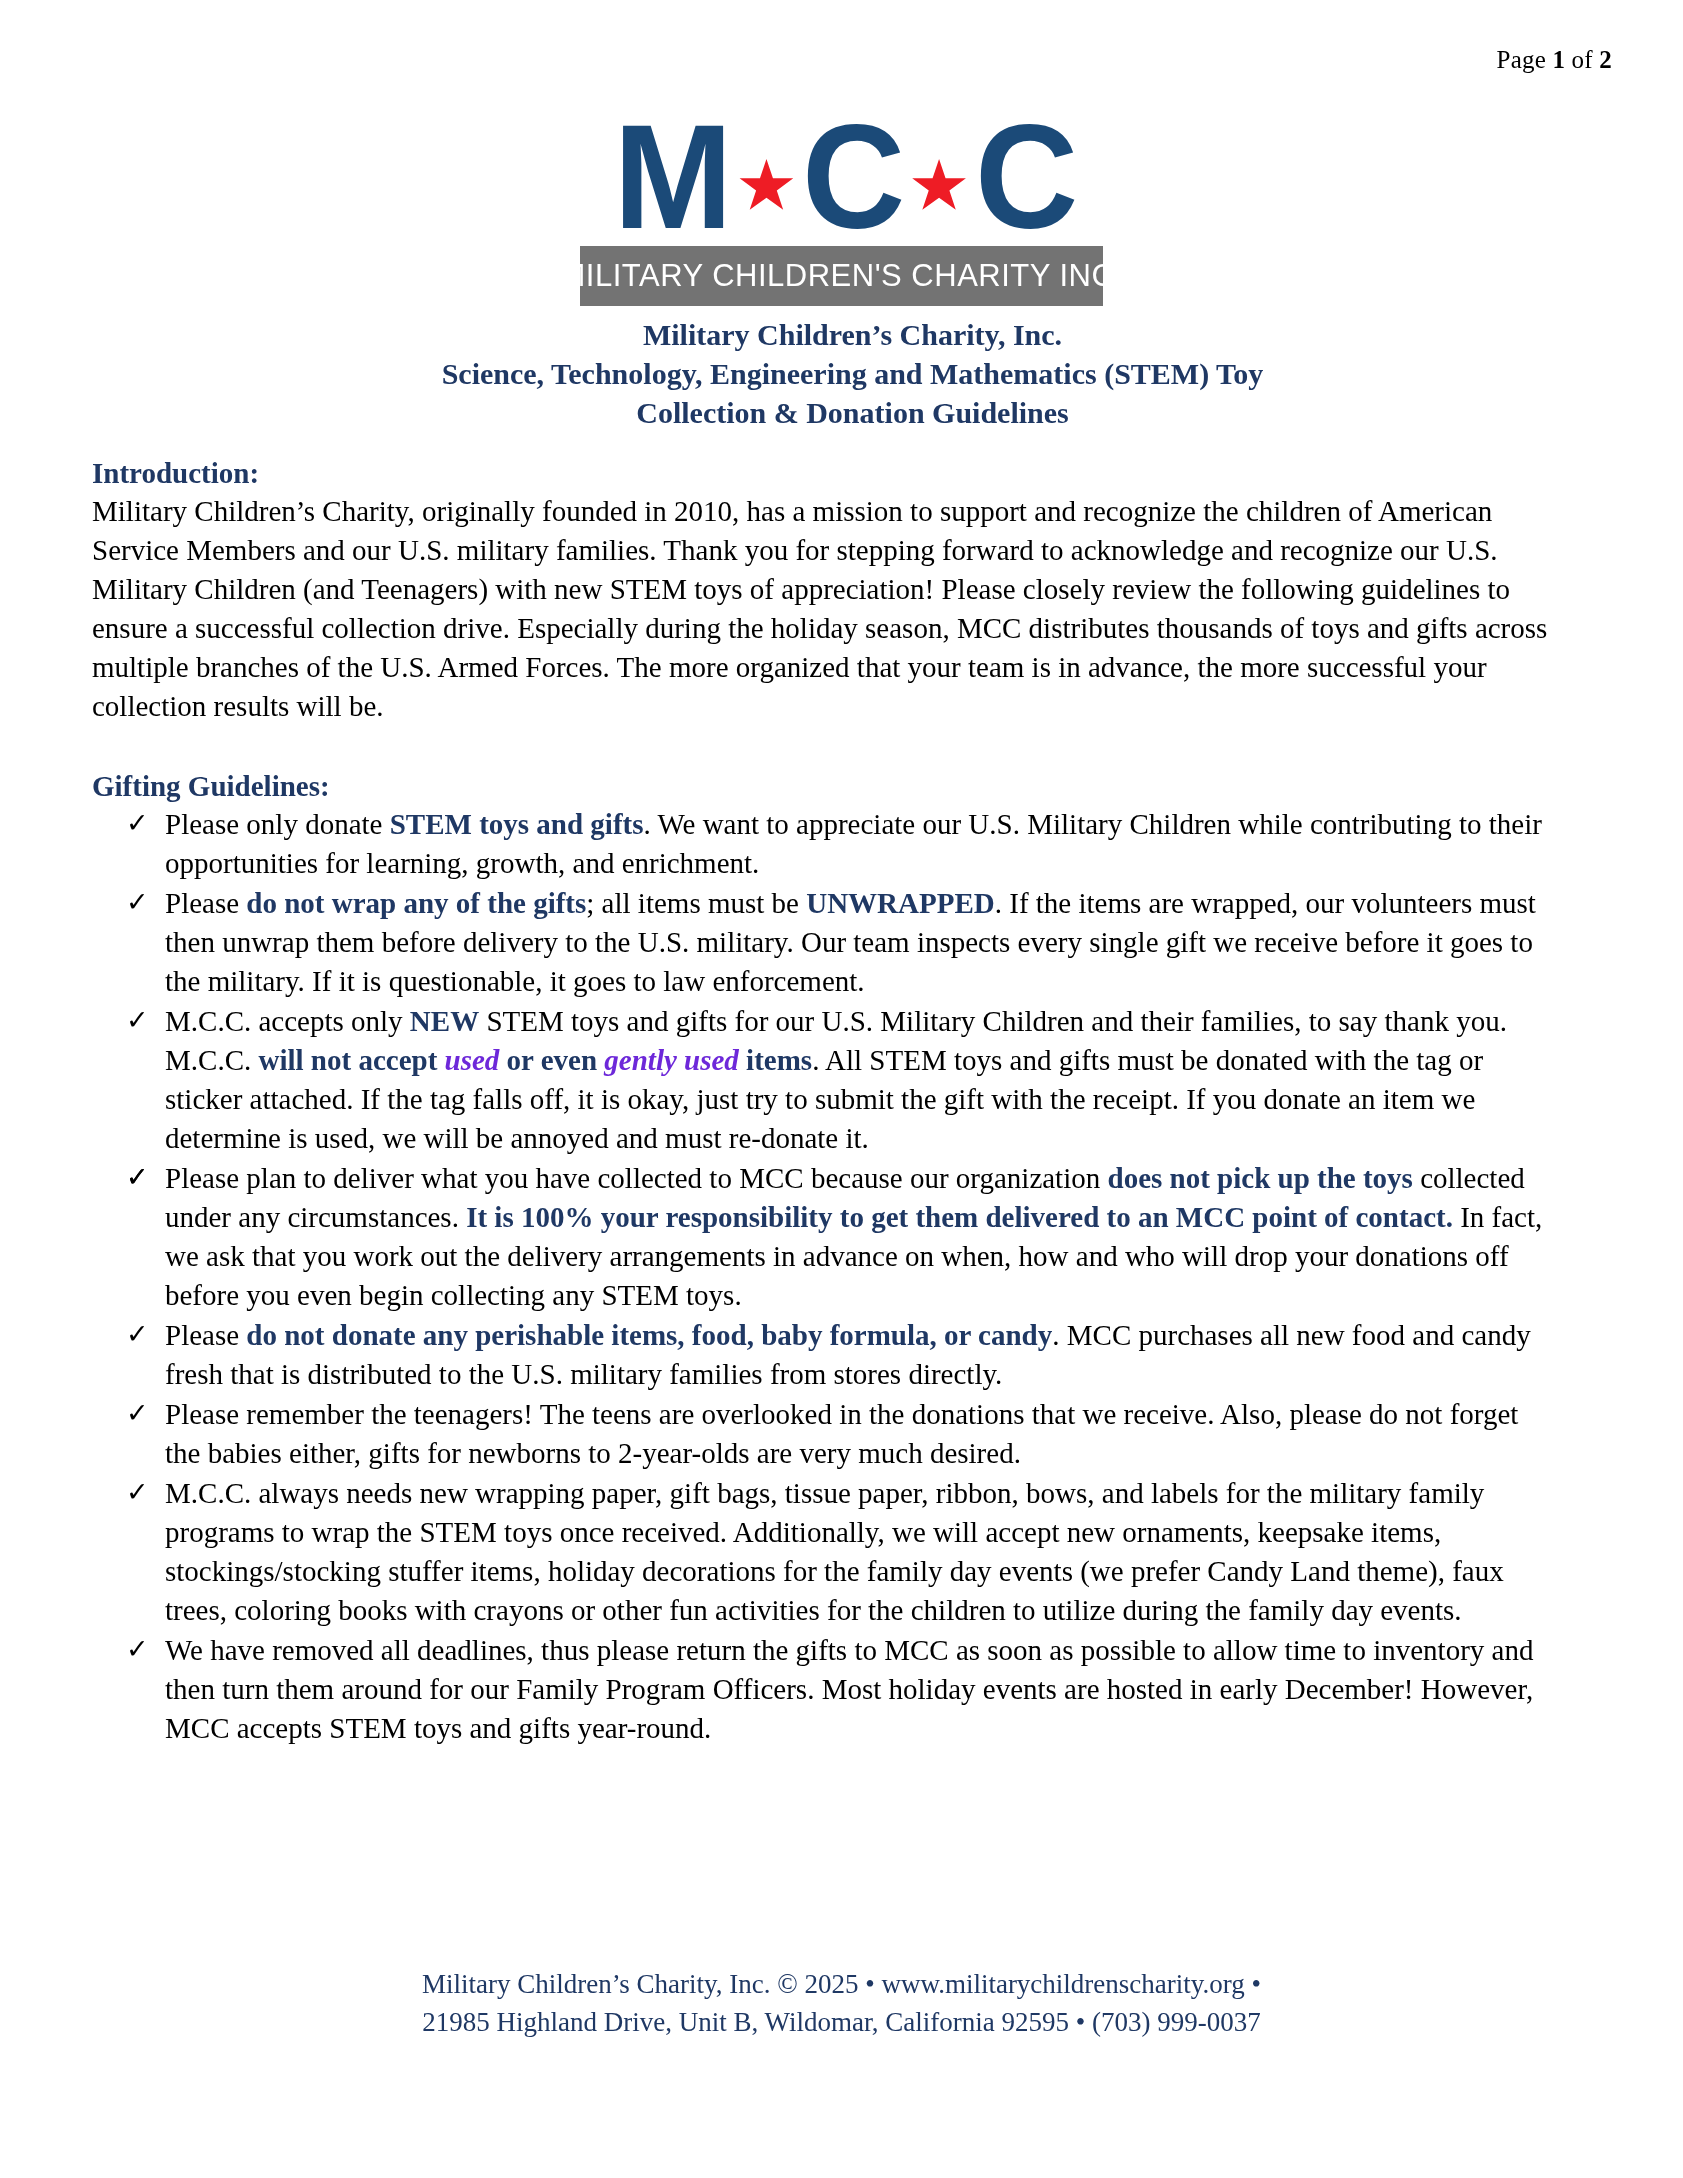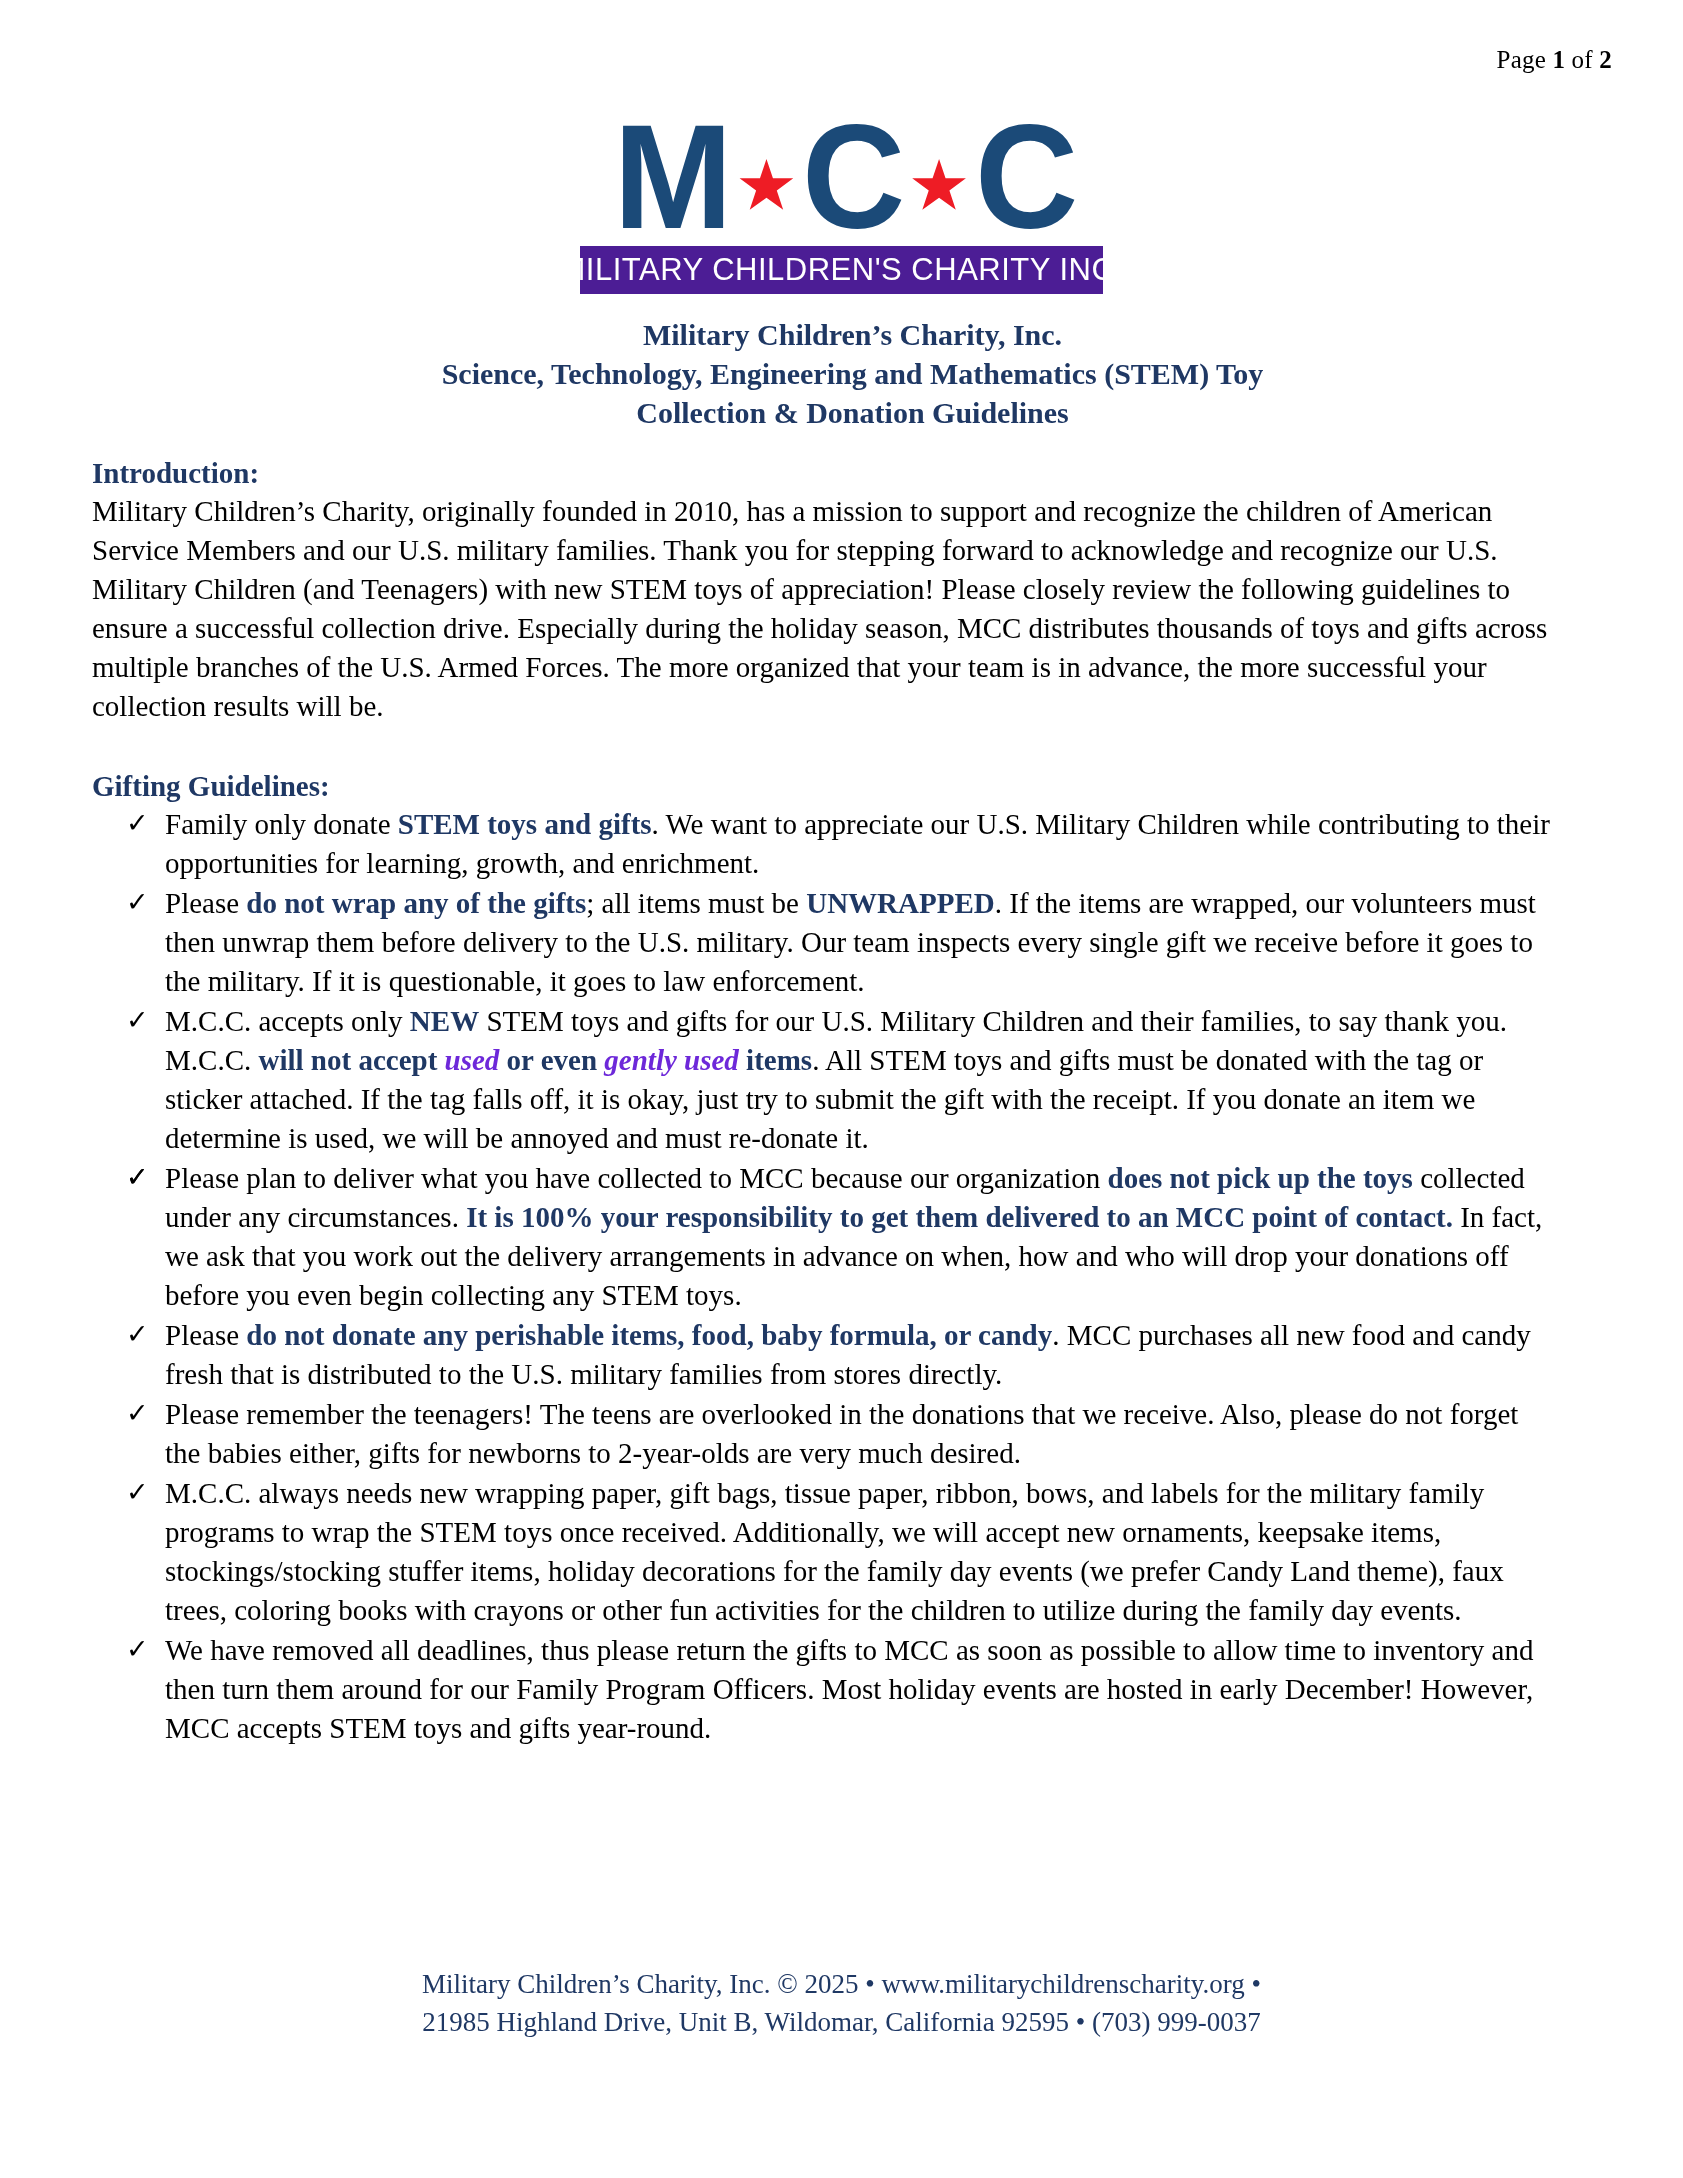--- a/index.html
+++ b/index.html
@@ -69,22 +69,22 @@
     display: inline-block;
     width: 55px;
     height: 55px;
     margin: 0 6px;
     position: relative;
     top: 10px;
     background: #ee1c25;
     clip-path: polygon(50% 0%, 61.8% 35.2%, 98.8% 35.2%, 68.8% 57.2%, 80.4% 92.4%, 50% 70.6%, 19.6% 92.4%, 31.2% 57.2%, 1.2% 35.2%, 38.2% 35.2%);
   }
   .logo-bar {
-    background: #4c1d95;
-    height: 48px;
+    background: #737373;
+    height: 60px;
     margin-top: 4px;
     display: flex;
     align-items: center;
     justify-content: center;
   }
   .logo-bar-text {
     font-family: "Liberation Sans", "DejaVu Sans", sans-serif;
     font-size: 31px;
     font-weight: 400;
     color: #ffffff;
@@ -200,21 +200,21 @@
 
   <div class="content">
 
     <h2 class="section-head">Introduction:</h2>
     <p class="intro">Military Children’s Charity, originally founded in 2010, has a mission to support and recognize the children of American Service Members and our U.S. military families.  Thank you for stepping forward to acknowledge and recognize our U.S. Military Children (and Teenagers) with new STEM toys of appreciation!  Please closely review the following guidelines to ensure a successful collection drive.  Especially during the holiday season, MCC distributes thousands of toys and gifts across multiple branches of the U.S. Armed Forces.  The more organized that your team is in advance, the more successful your collection results will be.</p>
 
     <div class="gap-lg"></div>
 
     <h2 class="section-head">Gifting Guidelines:</h2>
     <ul class="checklist" id="guidelines-list">
-        <li><span class="check-icon">✓</span><span><span>Family only donate </span><span class="nv">STEM toys and gifts</span><span>.  We want to appreciate our U.S. Military Children while contributing to their opportunities for learning, growth, and enrichment.</span></span></li>
+        <li><span class="check-icon">✓</span><span><span>Please only donate </span><span class="nv">STEM toys and gifts</span><span>.  We want to appreciate our U.S. Military Children while contributing to their opportunities for learning, growth, and enrichment.</span></span></li>
         <li><span class="check-icon">✓</span><span><span>Please </span><span class="nv">do not wrap any of the gifts</span><span>; all items must be </span><span class="nv">UNWRAPPED</span><span>.  If the items are wrapped, our volunteers must then unwrap them before delivery to the U.S. military.  Our team inspects every single gift we receive before it goes to the military.  If it is questionable, it goes to law enforcement.</span></span></li>
         <li><span class="check-icon">✓</span><span><span>M.C.C. accepts only </span><span class="nv">NEW</span><span> STEM toys and gifts for our U.S. Military Children and their families, to say thank you.  M.C.C. </span><span class="nv">will not accept </span><span class="nv-i">used</span><span class="nv"> or even </span><span class="nv-i">gently used</span><span class="nv"> items</span><span>.  All STEM toys and gifts must be donated with the tag or sticker attached.  If the tag falls off, it is okay, just try to submit the gift with the receipt. If you donate an item we determine is used, we will be annoyed and must re-donate it.</span></span></li>
         <li><span class="check-icon">✓</span></li>
         <li><span class="check-icon">✓</span><span><span>Please plan to deliver what you have collected to MCC because our organization </span><span class="nv">does not pick up the toys</span><span> collected under any circumstances.  </span><span class="nv">It is 100% your responsibility to get them delivered to an MCC point of contact.</span><span>  In fact, we ask that you work out the delivery arrangements in advance on when, how and who will drop your donations off before you even begin collecting any STEM toys.</span></span></li>
         <li><span class="check-icon">✓</span><span><span>Please </span><span class="nv">do not donate any perishable items, food, baby formula, or candy</span><span>.  MCC purchases all new food and candy fresh that is distributed to the U.S. military families from stores directly.</span></span></li>
         <li><span class="check-icon">✓</span><span><span>Please remember the teenagers!  The teens are overlooked in the donations that we receive.  Also, please do not forget the babies either, gifts for newborns to 2-year-olds are very much desired.</span></span></li>
         <li><span class="check-icon">✓</span><span><span>M.C.C. always needs new wrapping paper, gift bags, tissue paper, ribbon, bows, and labels for the military family programs to wrap the STEM toys once received.  Additionally, we will accept new ornaments, keepsake items, stockings/stocking stuffer items, holiday decorations for the family day events (we prefer Candy Land theme), faux trees, coloring books with crayons or other fun activities for the children to utilize during the family day events.</span></span></li>
         <li><span class="check-icon">✓</span><span><span>We have removed all deadlines, thus please return the gifts to MCC as soon as possible to allow time to inventory and then turn them around for our Family Program Officers.  Most holiday events are hosted in early December!  However, MCC accepts STEM toys and gifts year-round.</span></span></li>
       </ul>
 

